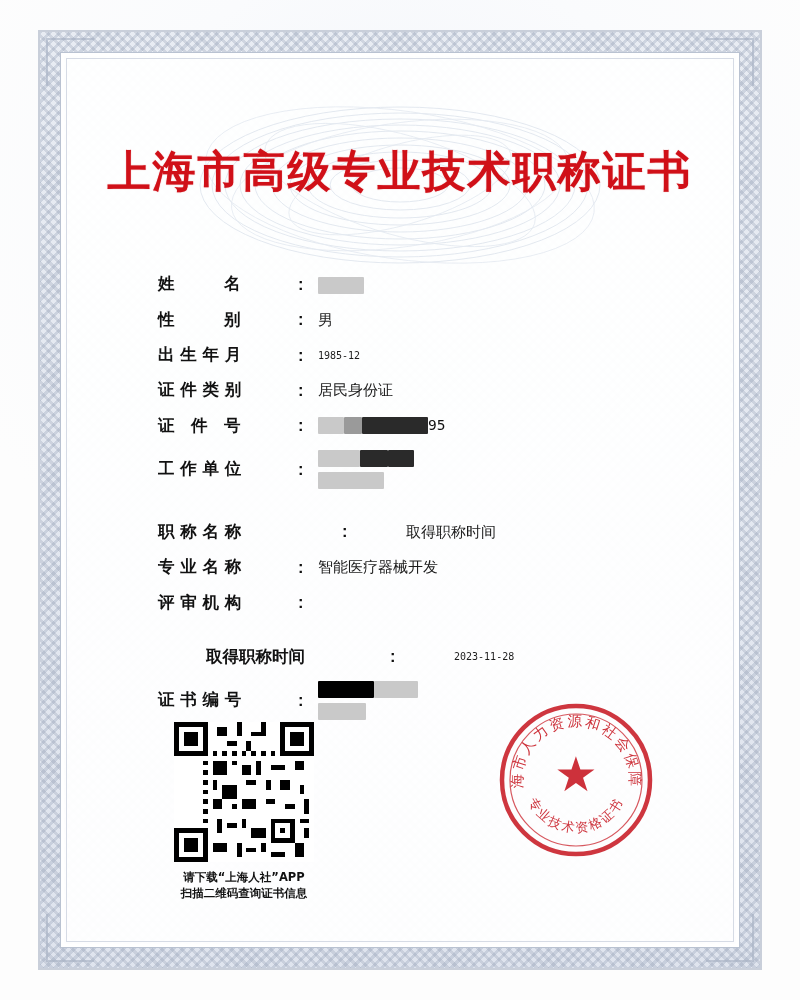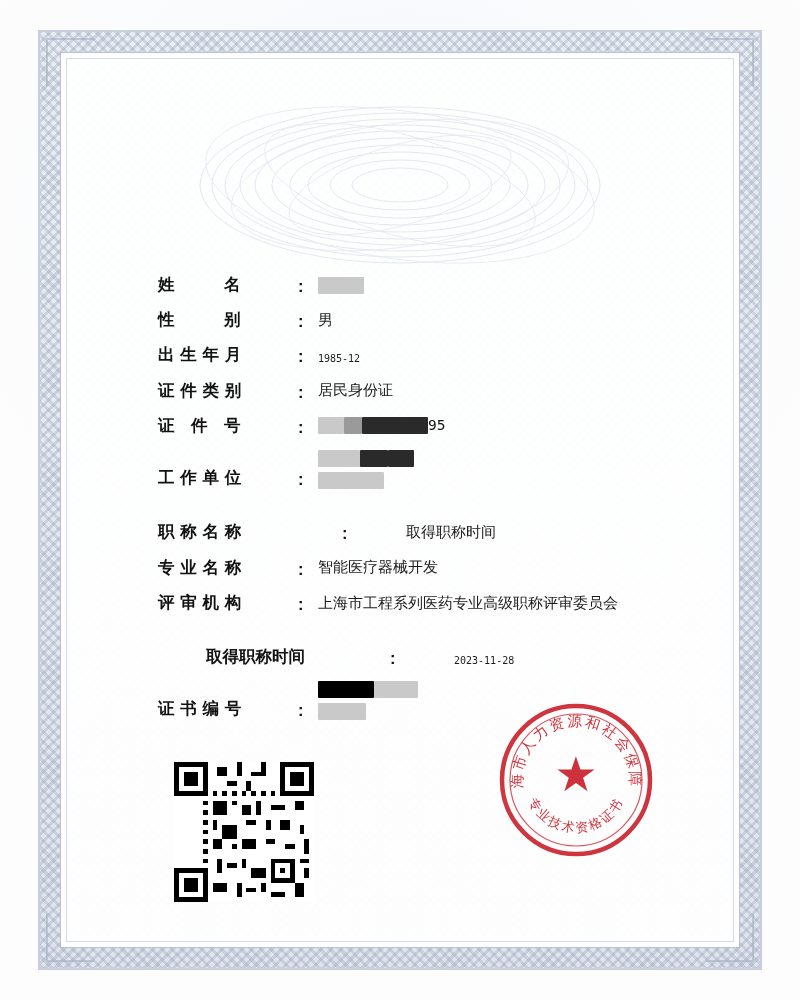--- a/index.html
+++ b/index.html
@@ -116,21 +116,21 @@
 
   .fields {
     position: absolute;
     top: 215px;
     left: 92px;
     right: 40px;
   }
 
   .row {
     display: flex;
-    align-items: flex-end;
+    align-items: center;
     margin-bottom: 13px;
     min-height: 22px;
   }
   .row.group-gap { margin-top: 32px; gap: 44px; }
 
   .label {
     width: 140px;
     flex: 0 0 140px;
     font-family: "DejaVu Sans", "Liberation Sans", sans-serif;
     font-weight: bold;
@@ -258,20 +258,21 @@
     </g>
     <g fill="none" stroke="#ccd6e4" stroke-width="0.8">
       <ellipse cx="220" cy="95" rx="196" ry="74" transform="rotate(8 220 95)"></ellipse>
       <ellipse cx="220" cy="95" rx="170" ry="62" transform="rotate(-8 220 95)"></ellipse>
       <ellipse cx="220" cy="95" rx="140" ry="50" transform="rotate(16 220 95)"></ellipse>
       <ellipse cx="220" cy="95" rx="115" ry="40" transform="rotate(-16 220 95)"></ellipse>
     </g>
   </svg>
 
   <div class="content">
+    <div class="title">上海市高级专业技术职称证书</div>
 
     <div class="fields">
 
       <div class="row">
         <div class="label">姓　　　名</div>
         <div class="colon">:</div>
         <div class="value">
           <span class="redact r-light" style="width:46px"></span>
         </div>
       </div>
@@ -328,21 +329,20 @@
 
       <div class="row">
         <div class="label">专 业 名 称</div>
         <div class="colon">:</div>
         <div class="value">智能医疗器械开发</div>
       </div>
 
       <div class="row">
         <div class="label">评 审 机 构</div>
         <div class="colon">:</div>
-        <div class="value">上海市工程系列医药专业高级职称评审委员会</div>
       </div>
 
       <div class="row group-gap">
         <div class="label tight">取得职称时间</div>
         <div class="colon">:</div>
         <div class="value mono">2023-11-28</div>
       </div>
 
       <div class="row">
         <div class="label">证 书 编 号</div>
@@ -437,20 +437,24 @@
               <rect x="13" y="25" width="1" height="3"></rect>
             <rect x="15" y="26" width="2" height="1"></rect>
               <rect x="18" y="25" width="1" height="2"></rect>
             <rect x="20" y="27" width="3" height="1"></rect>
               <rect x="25" y="25" width="2" height="3"></rect>
             <rect x="26" y="20" width="2" height="1"></rect>
               <rect x="27" y="22" width="1" height="2"></rect>
           </g>
         </svg>
       </div>
+      <div class="qr-caption">
+        <div>请下载“上海人社”APP</div>
+        <div>扫描二维码查询证书信息</div>
+      </div>
     </div>
 
     <div class="seal">
       <svg viewBox="0 0 160 160" width="160" height="160">
         <circle cx="80" cy="80" r="74" fill="none" stroke="#c9202a" stroke-width="4.5" opacity="0.9"></circle>
         <circle cx="80" cy="80" r="66" fill="none" stroke="#c9202a" stroke-width="1.2" opacity="0.75"></circle>
         <path id="sealArcTop" d="M 80,80 m -54,0 a 54,54 0 1,1 108,0" fill="none"></path>
         <text font-family="'DejaVu Serif','Liberation Serif',serif" font-size="14.5" fill="#c9202a" letter-spacing="2.4" opacity="0.92">
           <textPath href="#sealArcTop" startOffset="50%" text-anchor="middle">上海市人力资源和社会保障局</textPath>
         </text>

